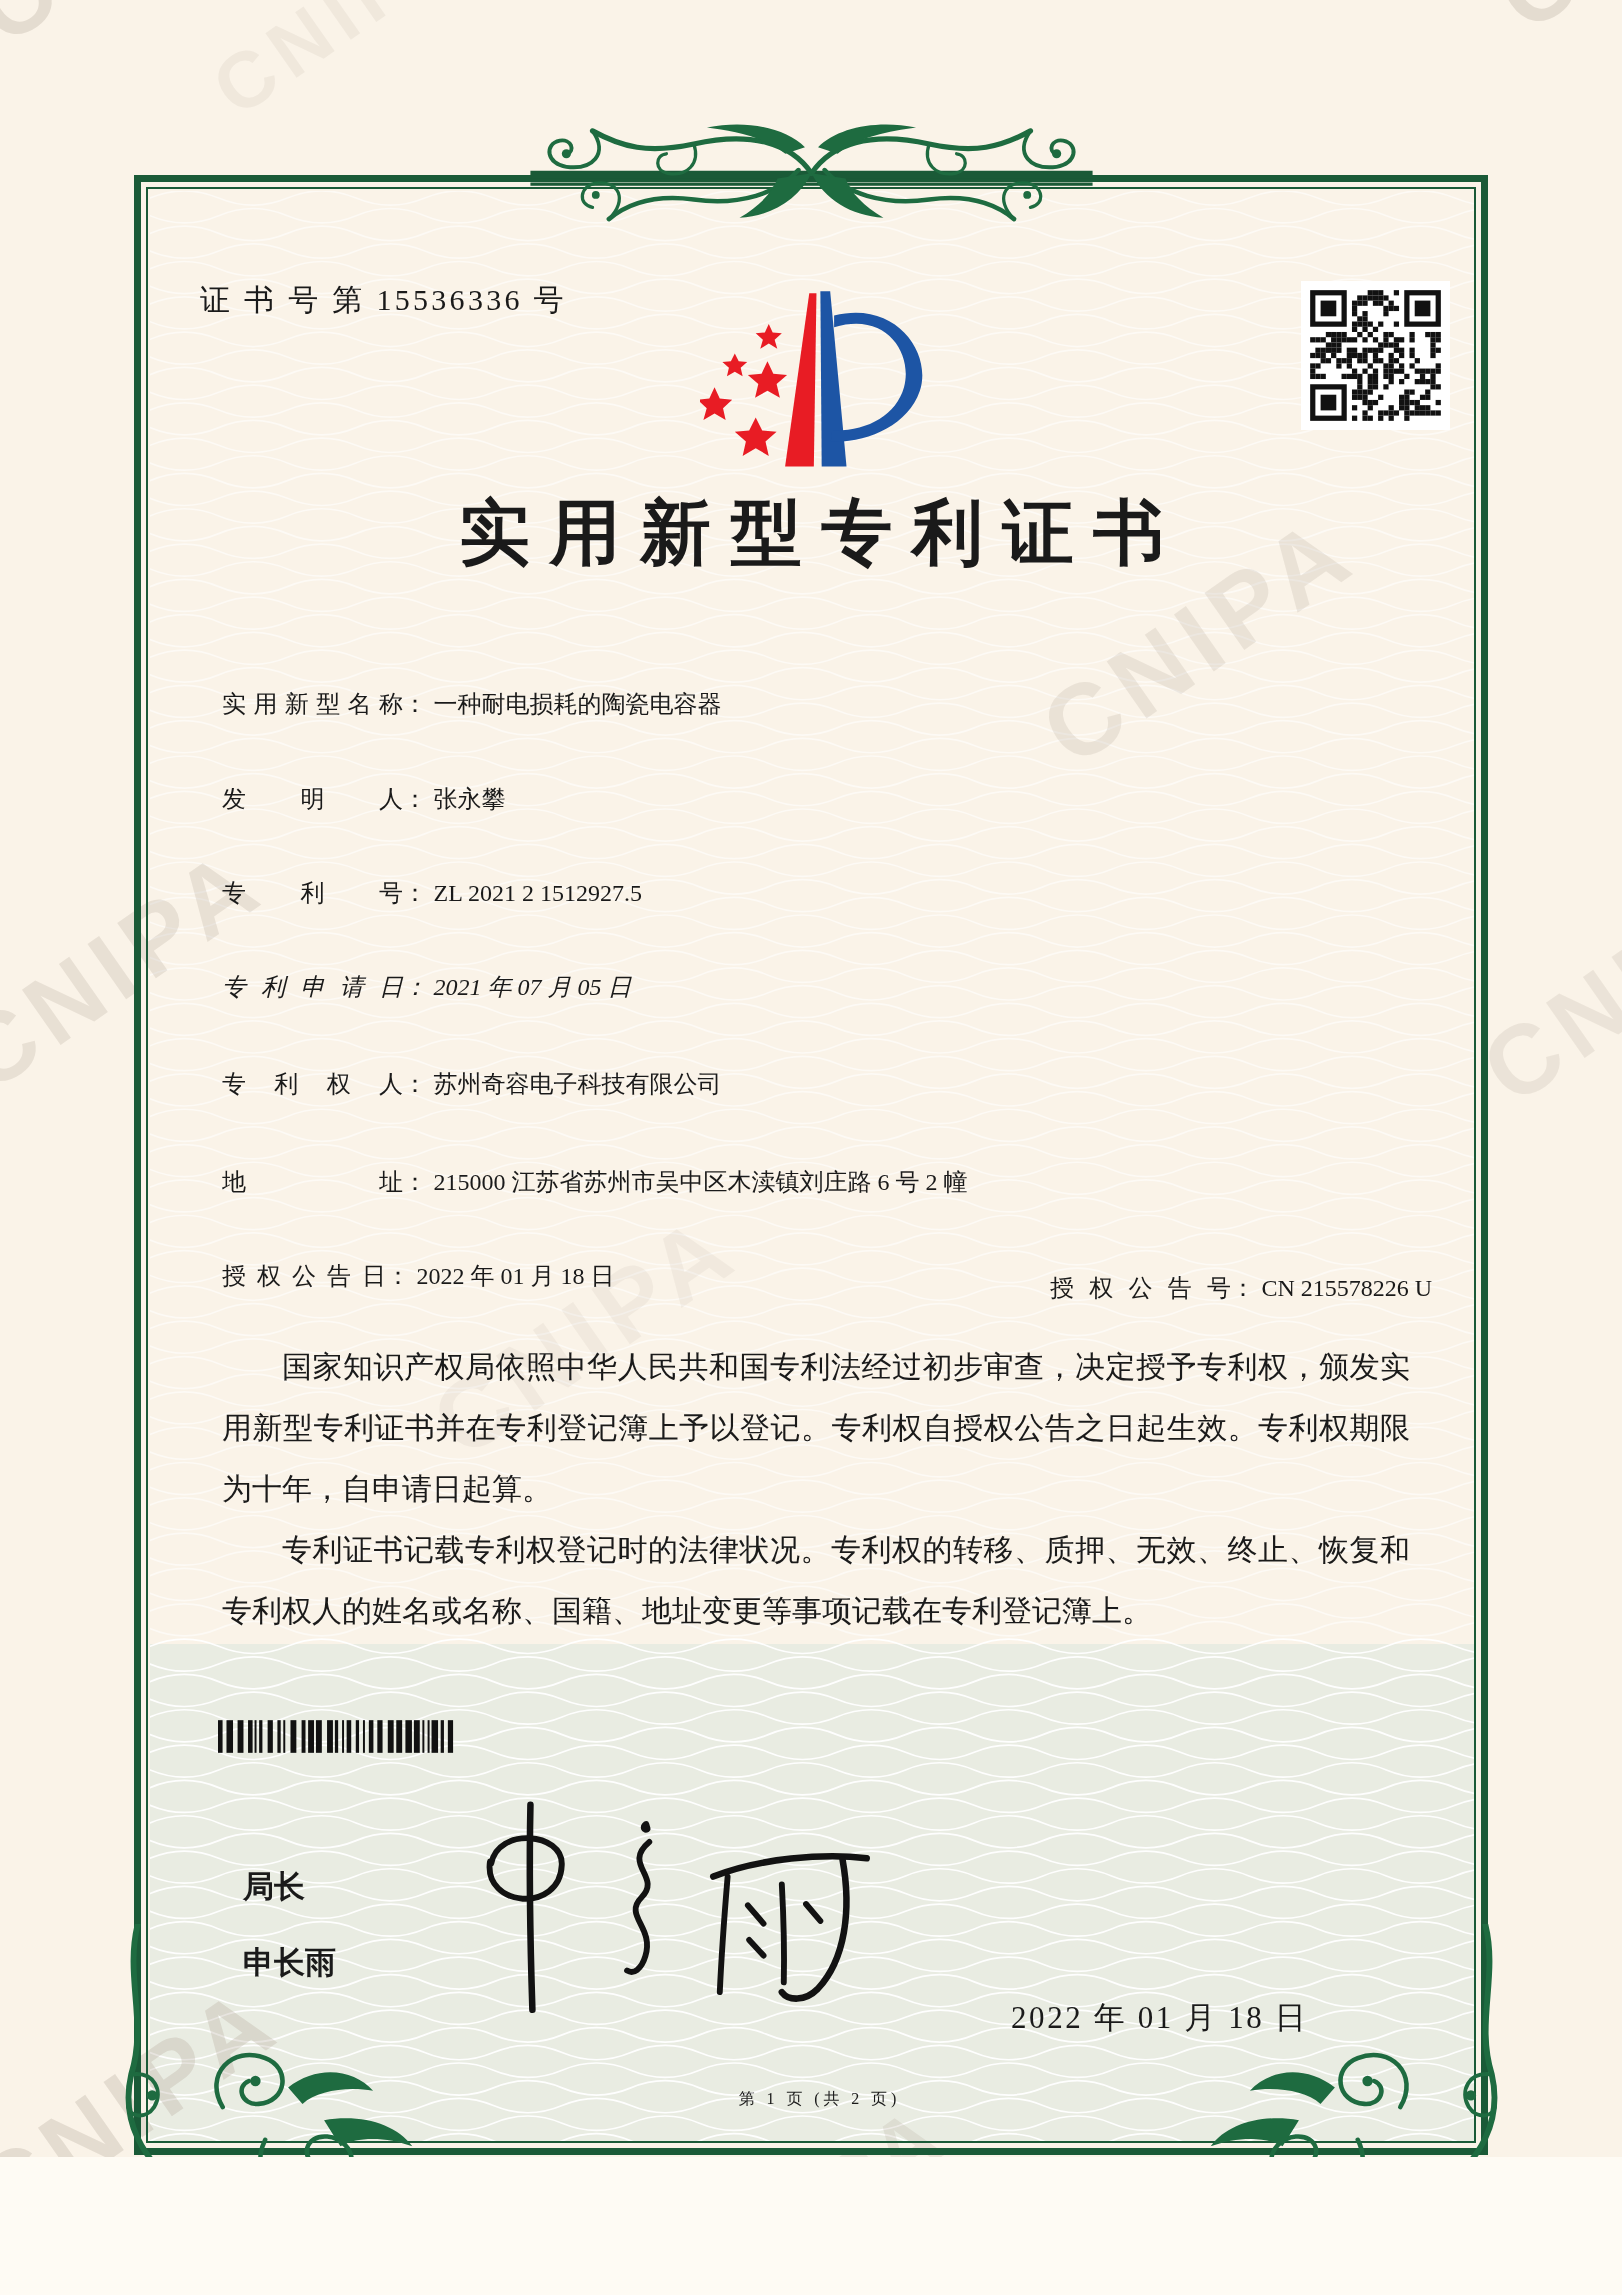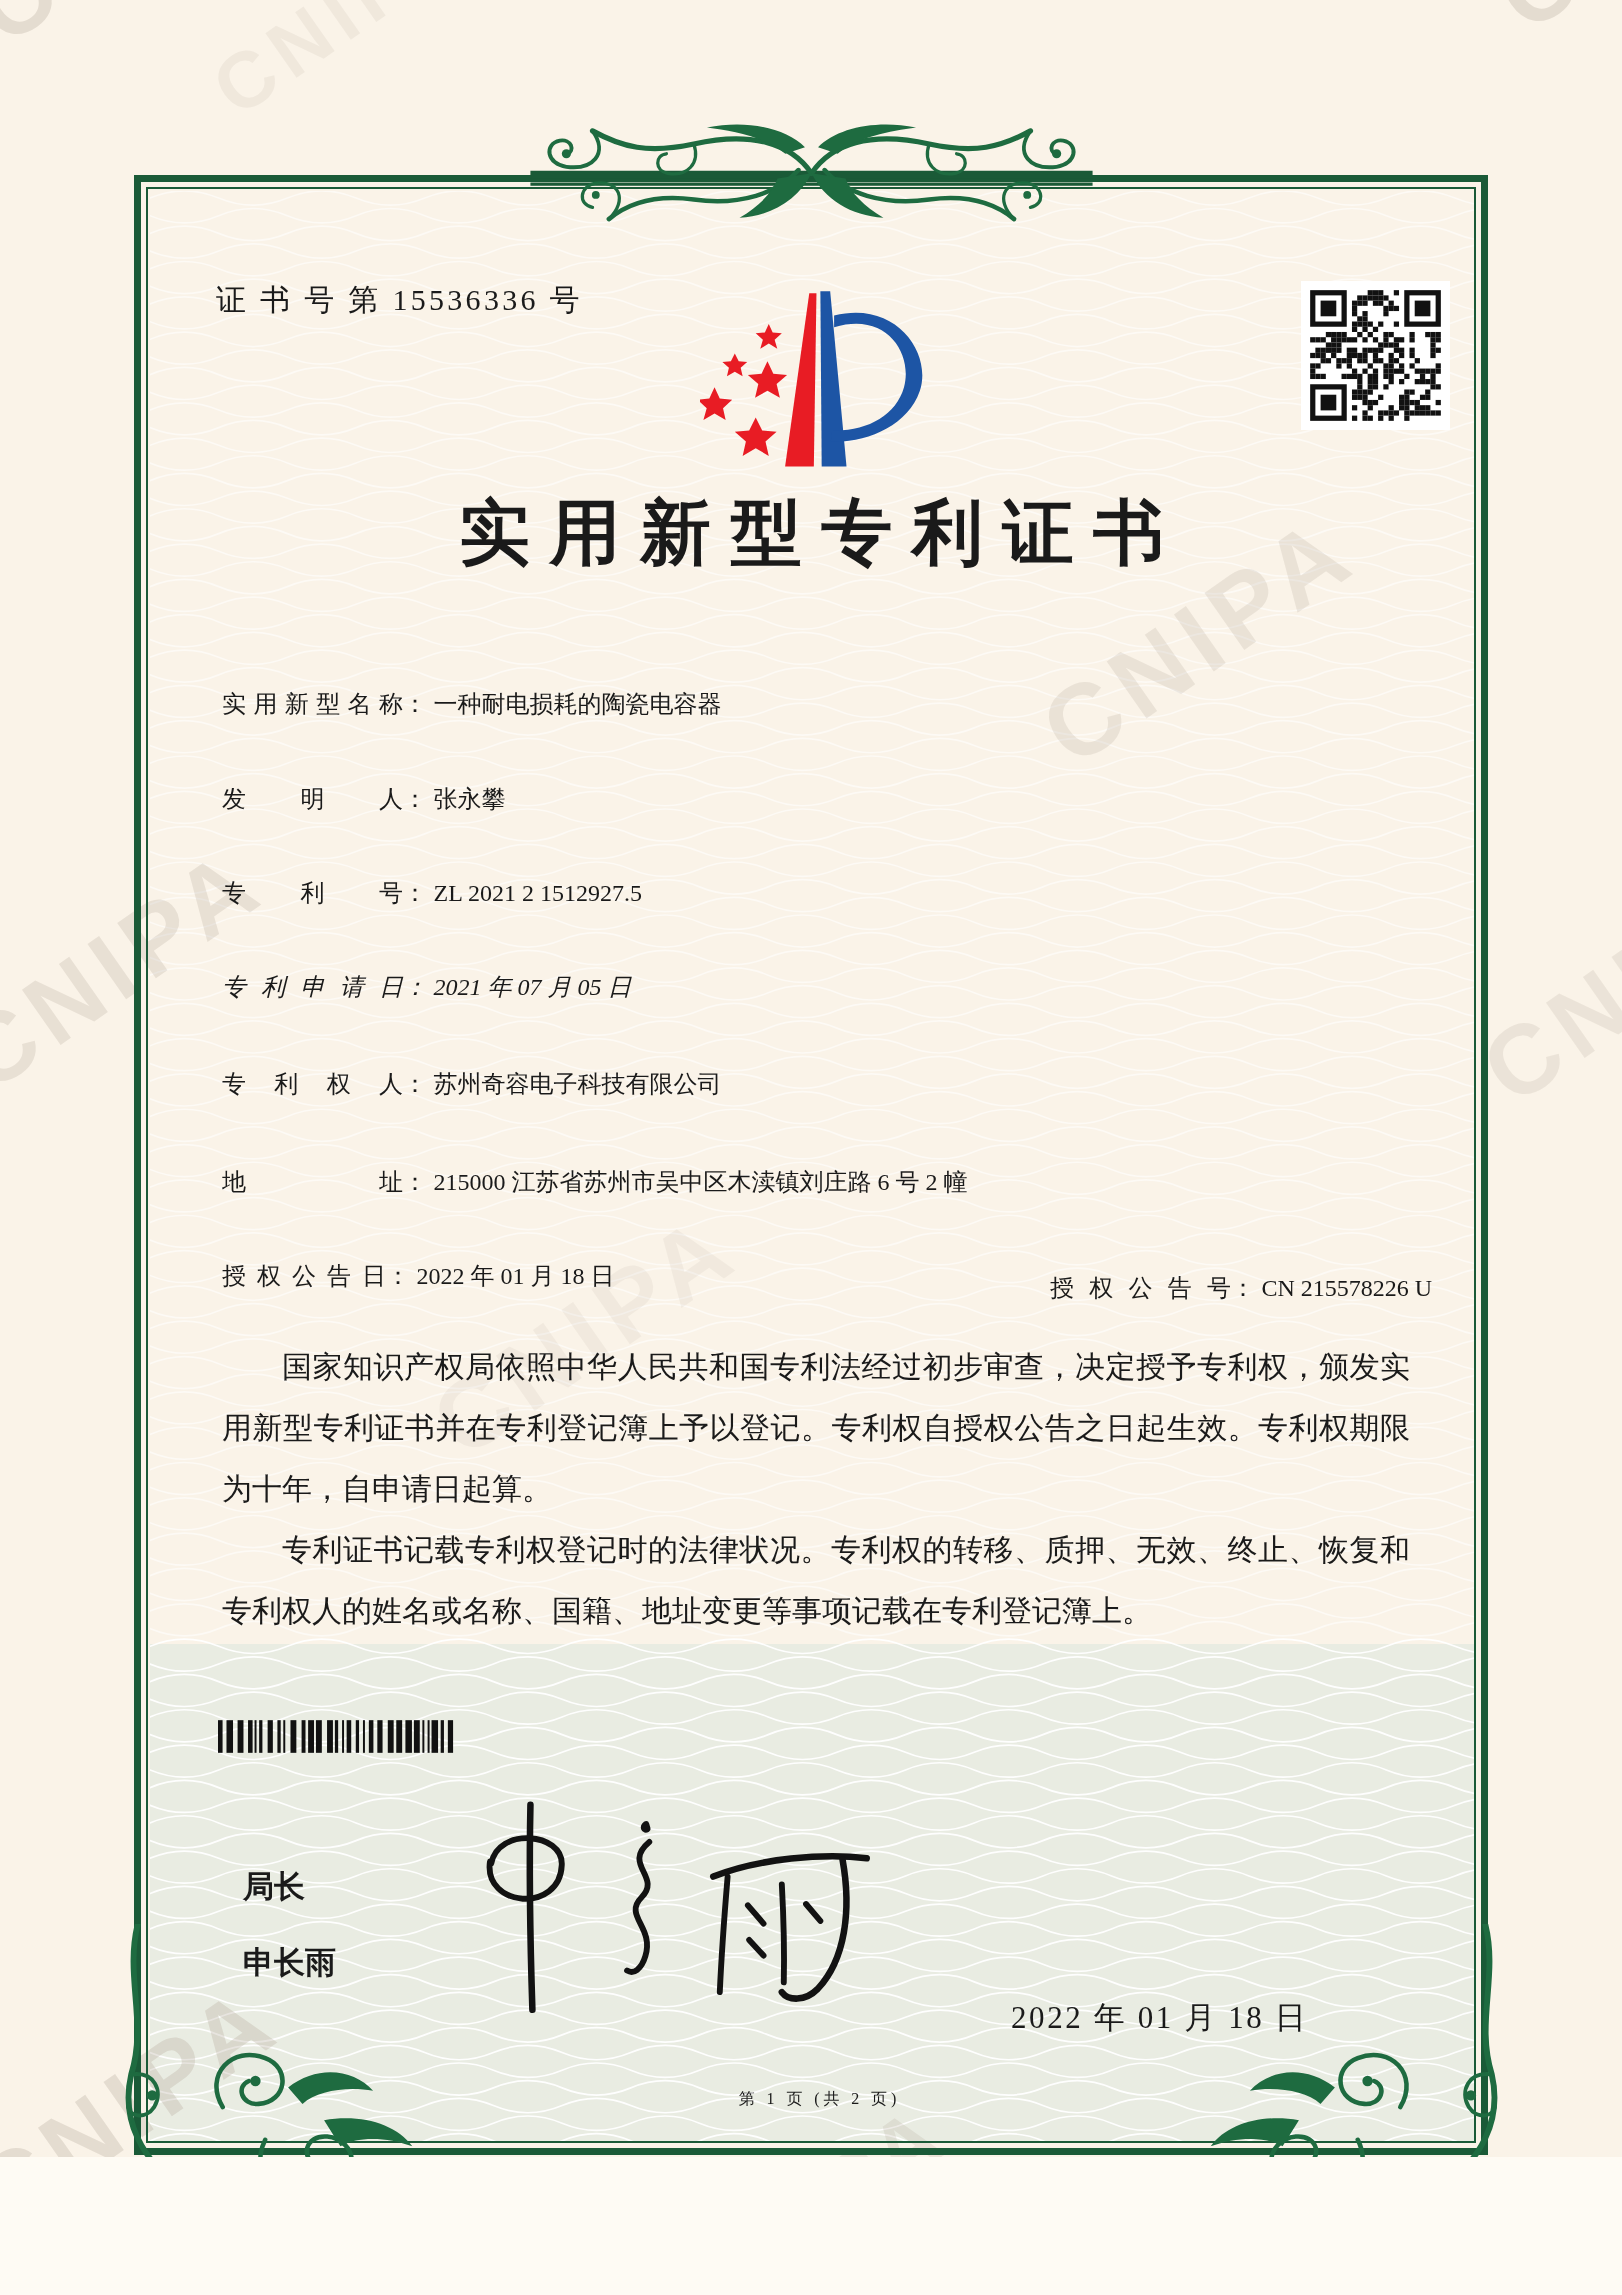--- a/index.html
+++ b/index.html
@@ -14,21 +14,21 @@
   .wm{position:absolute;font-family:"Liberation Sans","DejaVu Sans",sans-serif;
       font-weight:bold;letter-spacing:9.2px;color:#b5a99b;transform:rotate(-35deg);
       transform-origin:left top;white-space:nowrap;pointer-events:none;}
 
   
   #frame-outer{position:absolute;left:134px;top:175px;width:1340px;height:1966px;
       border:7.9px solid #1a5a37;}
   #frame-inner{position:absolute;left:5.2px;top:5.2px;right:5.2px;bottom:5.2px;border:2.6px solid #1a5a37;}
 
   
-  .certno{position:absolute;left:200px;top:280px;font-size:30px;letter-spacing:3.3px;margin-left:16px;}
+  .certno{position:absolute;left:200px;top:280px;font-size:30px;letter-spacing:3.3px;}
   .title{position:absolute;left:0;top:486px;width:100%;text-align:center;
       font-size:71px;font-weight:bold;letter-spacing:19.6px;text-indent:19.6px;}
   .frow{position:absolute;left:222px;font-size:24px;white-space:nowrap;}
   .flabel{display:inline-block;width:181px;text-align:justify;text-align-last:justify;}
   .colon{display:inline-block;}
   .fval{margin-left:6.5px;}
   .grant2{position:absolute;left:828px;top:0;}
   #paras{position:absolute;left:222px;top:1336px;width:1188px;font-size:30px;
       line-height:61px;text-align:justify;}
   #paras p{margin:0;text-indent:2em;}

